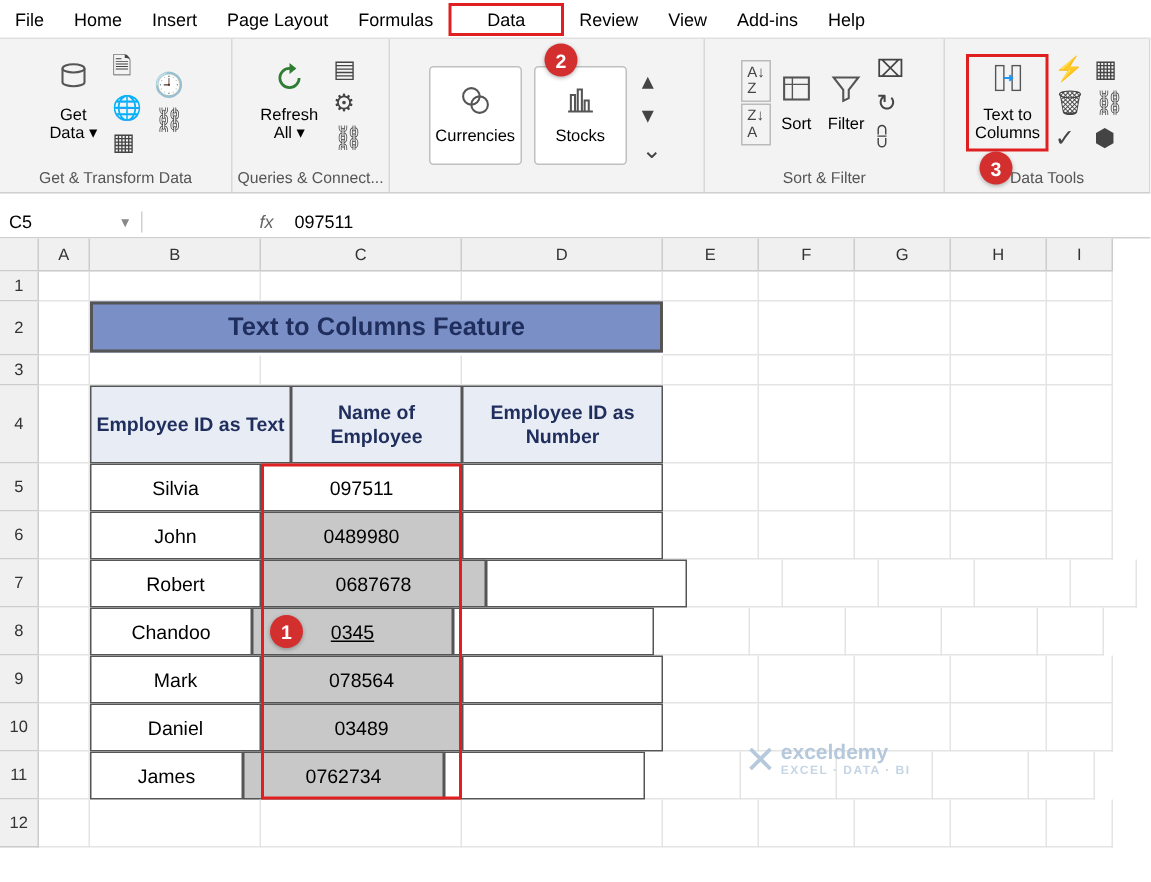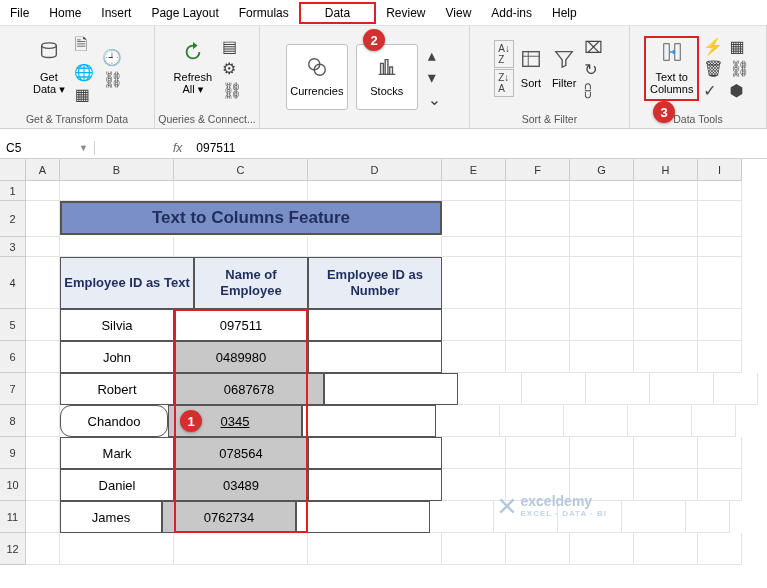--- a/index.html
+++ b/index.html
@@ -326,21 +326,21 @@
             <div class="cell tcell sel" style="width: 150px;">0687678</div>
             <div class="cell tcell" style="width: 134px;"></div>
             <div class="cell" style="width: 64px;"></div>
             <div class="cell" style="width: 64px;"></div>
             <div class="cell" style="width: 64px;"></div>
             <div class="cell" style="width: 64px;"></div>
             <div class="cell" style="width: 44px;"></div>
           </div>
           <div class="row">
             <div class="cell" style="width: 34px;"></div>
-            <div class="cell tcell" style="width: 108px; border-radius: 11px;">Chandoo</div>
+            <div class="cell tcell" style="width: 108px;">Chandoo</div>
             <div class="cell tcell sel" style="width: 134px; text-decoration: underline;">0345</div>
             <div class="cell tcell" style="width: 134px;"></div>
             <div class="cell" style="width: 64px;"></div>
             <div class="cell" style="width: 64px;"></div>
             <div class="cell" style="width: 64px;"></div>
             <div class="cell" style="width: 64px;"></div>
             <div class="cell" style="width: 44px;"></div>
           </div>
           <div class="row">
             <div class="cell" style="width: 34px;"></div>

